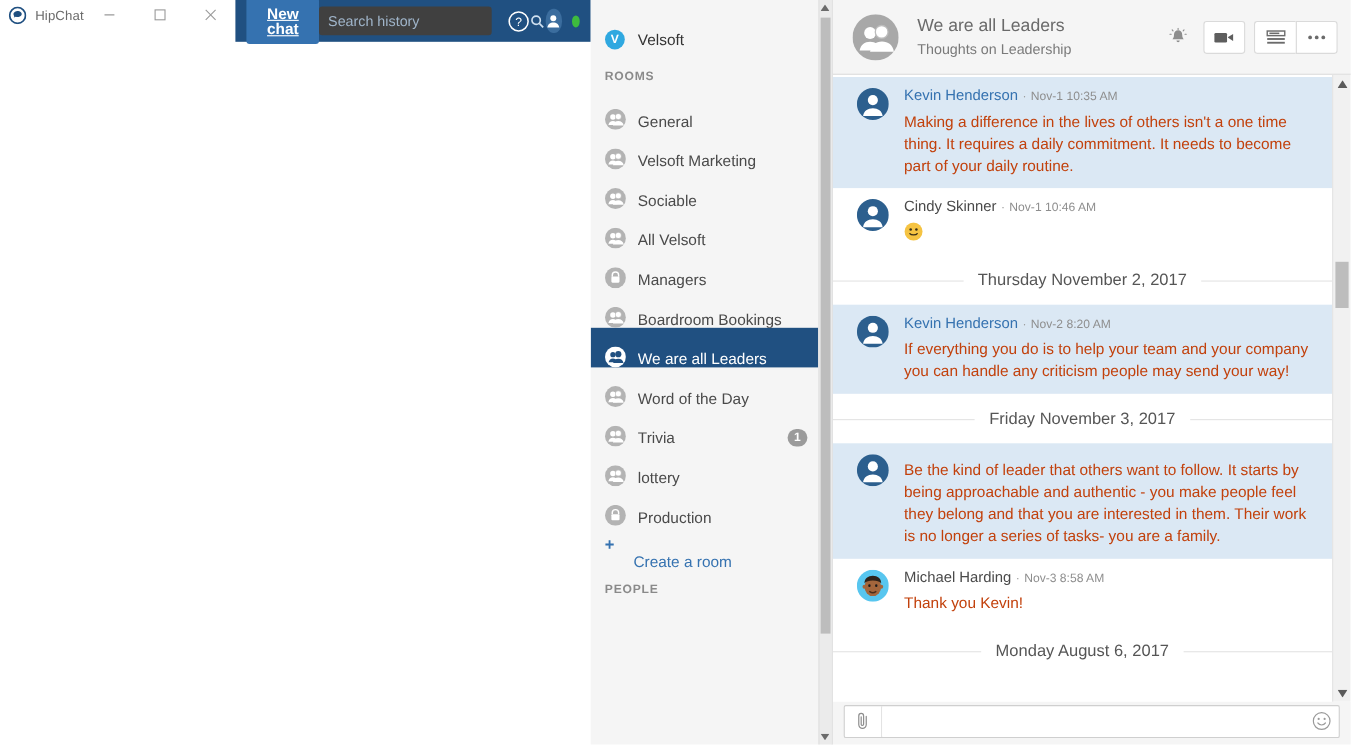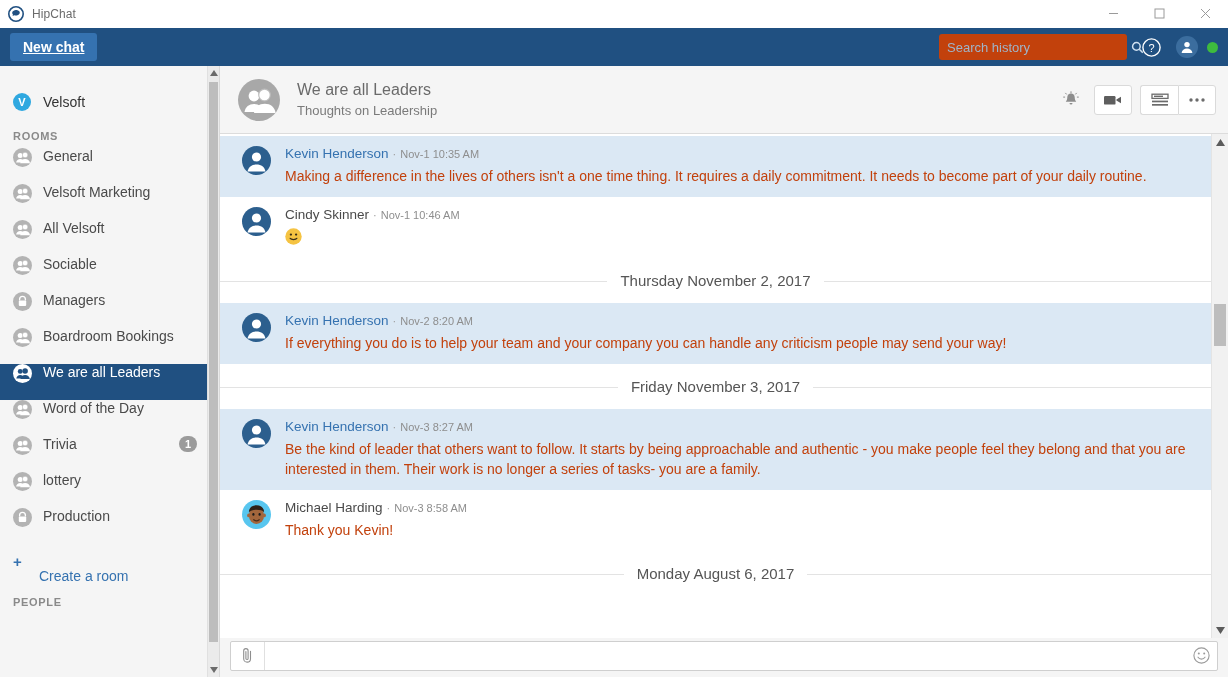--- a/index.html
+++ b/index.html
@@ -3,21 +3,21 @@
 <meta charset="utf-8">
 <title>HipChat</title>
 <style>
   * { box-sizing: border-box; margin: 0; padding: 0; }
   html, body {
     width: 1228px; height: 677px;
     font-family: "Liberation Sans", sans-serif;
     background: #ffffff;
     overflow: hidden;
   }
-  .app { position: relative; width: 1228px; height: 677px; display: flex; flex-direction: column; }
+  .app { position: relative; width: 1228px; height: 677px; display: flex; flex-direction: row; }
 
   
   .titlebar {
     height: 28px; background: #ffffff; display: flex; align-items: center;
     flex: 0 0 28px; border-bottom: 1px solid #ffffff;
   }
   .tb-logo { margin-left: 8px; width: 16px; height: 16px; display: block; }
   .tb-title { font-size: 12px; color: #6b6b6b; margin-left: 8px; letter-spacing: .1px; }
   .tb-spacer { flex: 1; }
   .winbtn {
@@ -31,21 +31,21 @@
     height: 38px; flex: 0 0 38px; background: #205081; display: flex; align-items: center;
     padding: 0 10px;
   }
   .newchat {
     background: #3572b0; color: #fff; font-size: 14px; font-weight: bold;
     border: none; border-radius: 3px; padding: 7px 13px; cursor: pointer;
     line-height: 1; font-family: "Liberation Sans", sans-serif; text-decoration: underline;
   }
   .nav-spacer { flex: 1; }
   .searchbox {
-    position: relative; width: 188px; height: 26px; background: #c2410c;
+    position: relative; width: 157px; height: 26px; background: #404040;
     border-radius: 3px; display: flex; align-items: center;
   }
   .searchbox input {
     flex: 1; background: transparent; border: none; outline: none;
     color: #d4dde6; font-size: 13px; padding: 0 8px;
     font-family: "Liberation Sans", sans-serif;
   }
   .searchbox input::placeholder { color: #9fb4c9; }
   .search-ic { width: 22px; color: #cfe0f0; display:flex; align-items:center; justify-content:center; }
   .help-ic { margin-left: 14px; color: #ffffff; display: flex; align-items: center; }
@@ -68,21 +68,21 @@
   .team-logo {
     width: 18px; height: 18px; border-radius: 50%; background: #2fa8e0; color: #fff;
     font-size: 11px; font-weight: bold; display: flex; align-items: center; justify-content: center;
   }
   .team-name { margin-left: 12px; font-size: 14px; color: #333; }
   .sec-title {
     font-size: 11px; color: #8a8a8a; font-weight: bold; letter-spacing: .7px;
     padding: 10px 0 6px 13px;
   }
   .room {
-    display: flex; align-items: flex-start; height: 36px; padding-left: 13px; padding-right: 10px;
+    display: flex; align-items: flex-end; height: 36px; padding-left: 13px; padding-right: 10px;
     cursor: pointer; color: #4a4a4a; font-size: 14px;
   }
   .room.active { background: #205081; color: #ffffff; }
   .room-ic { width: 19px; height: 19px; flex: 0 0 19px; }
   .room-label { margin-left: 11px; flex: 1; white-space: nowrap; overflow: hidden; }
   .room-badge {
     background: #9b9b9b; color: #fff; font-size: 11px; font-weight: bold;
     border-radius: 9px; min-width: 18px; height: 16px; line-height: 16px;
     text-align: center; padding: 0 5px;
   }
@@ -277,32 +277,32 @@
             </div>
             <div class="room">
               <span class="room-ic"><svg width="19" height="19" viewBox="0 0 19 19">
                   <circle cx="9.5" cy="9.5" r="9.5" fill="#b3b3b3"></circle>
                   <circle cx="7.2" cy="7.4" r="2.5" fill="#ffffff"></circle>
                   <path d="M3.1 14.6c.4-2.4 2-3.7 4.1-3.7s3.7 1.3 4.1 3.7z" fill="#ffffff"></path>
                   <circle cx="12.1" cy="7" r="2.9" fill="#c9c9c9"></circle>
                   <circle cx="12.1" cy="7" r="2.3" fill="#ffffff"></circle>
                   <path d="M7.2 15.2c.4-2.7 2.4-4.1 4.9-4.1s4.5 1.4 4.9 4.1z" fill="#ffffff"></path>
                 </svg></span>
+              <span class="room-label">Sociable</span>
+            </div>
+            <div class="room">
+              <span class="room-ic"><svg width="19" height="19" viewBox="0 0 19 19">
+                  <circle cx="9.5" cy="9.5" r="9.5" fill="#b3b3b3"></circle>
+                  <circle cx="7.2" cy="7.4" r="2.5" fill="#ffffff"></circle>
+                  <path d="M3.1 14.6c.4-2.4 2-3.7 4.1-3.7s3.7 1.3 4.1 3.7z" fill="#ffffff"></path>
+                  <circle cx="12.1" cy="7" r="2.9" fill="#c9c9c9"></circle>
+                  <circle cx="12.1" cy="7" r="2.3" fill="#ffffff"></circle>
+                  <path d="M7.2 15.2c.4-2.7 2.4-4.1 4.9-4.1s4.5 1.4 4.9 4.1z" fill="#ffffff"></path>
+                </svg></span>
               <span class="room-label">All Velsoft</span>
-            </div>
-            <div class="room">
-              <span class="room-ic"><svg width="19" height="19" viewBox="0 0 19 19">
-                  <circle cx="9.5" cy="9.5" r="9.5" fill="#b3b3b3"></circle>
-                  <circle cx="7.2" cy="7.4" r="2.5" fill="#ffffff"></circle>
-                  <path d="M3.1 14.6c.4-2.4 2-3.7 4.1-3.7s3.7 1.3 4.1 3.7z" fill="#ffffff"></path>
-                  <circle cx="12.1" cy="7" r="2.9" fill="#c9c9c9"></circle>
-                  <circle cx="12.1" cy="7" r="2.3" fill="#ffffff"></circle>
-                  <path d="M7.2 15.2c.4-2.7 2.4-4.1 4.9-4.1s4.5 1.4 4.9 4.1z" fill="#ffffff"></path>
-                </svg></span>
-              <span class="room-label">Sociable</span>
             </div>
             <div class="room">
               <span class="room-ic"><svg width="19" height="19" viewBox="0 0 19 19">
                   <circle cx="9.5" cy="9.5" r="9.5" fill="#b3b3b3"></circle>
                   <path d="M6.6 8.6V7.2a2.9 2.9 0 0 1 5.8 0v1.4" fill="none" stroke="#ffffff" stroke-width="1.3"></path>
                   <rect x="5.8" y="8.4" width="7.4" height="5.6" rx="1" fill="#ffffff"></rect>
                 </svg></span>
               <span class="room-label">Managers</span>
             </div>
             <div class="room">
@@ -487,21 +487,20 @@
                 </div>
               </div>
               <div class="divider"><span>Friday November 3, 2017</span></div>
               <div class="msg mention">
                 <span class="msg-av"><svg width="29" height="29" viewBox="0 0 29 29">
                     <circle cx="14.5" cy="14.5" r="14.5" fill="#2c5f8e"></circle>
                     <circle cx="14.5" cy="11" r="4.6" fill="#ffffff"></circle>
                     <path d="M5.6 25.5c.6-4.6 4.2-7.1 8.9-7.1s8.3 2.5 8.9 7.1z" fill="#ffffff"></path>
                   </svg></span>
                 <div class="msg-body">
-                  <div class="msg-meta"><span class="msg-author">Kevin Henderson</span><span class="msg-sep">·</span><span class="msg-time">Nov-3 8:27 AM</span></div>
                   <div class="msg-text">Be the kind of leader that others want to follow. It starts by being approachable and authentic - you make people feel they belong and that you are interested in them. Their work is no longer a series of tasks- you are a family.</div>
                 </div>
               </div>
               <div class="msg">
                 <span class="msg-av"><svg width="29" height="29" viewBox="0 0 29 29">
                     <circle cx="14.5" cy="14.5" r="14.5" fill="#58c6ef"></circle>
                     <ellipse cx="14.5" cy="15.5" rx="7.6" ry="8.4" fill="#a3663c"></ellipse>
                     <path d="M6.9 12.2c0-4.4 3.2-6.9 7.6-6.9s7.6 2.5 7.6 6.9c-1.6-1.6-4-2.4-7.6-2.4s-6 .8-7.6 2.4z" fill="#2e2118"></path>
                     <ellipse cx="6.6" cy="15.4" rx="1.5" ry="1.9" fill="#a3663c"></ellipse>
                     <ellipse cx="22.4" cy="15.4" rx="1.5" ry="1.9" fill="#a3663c"></ellipse>

